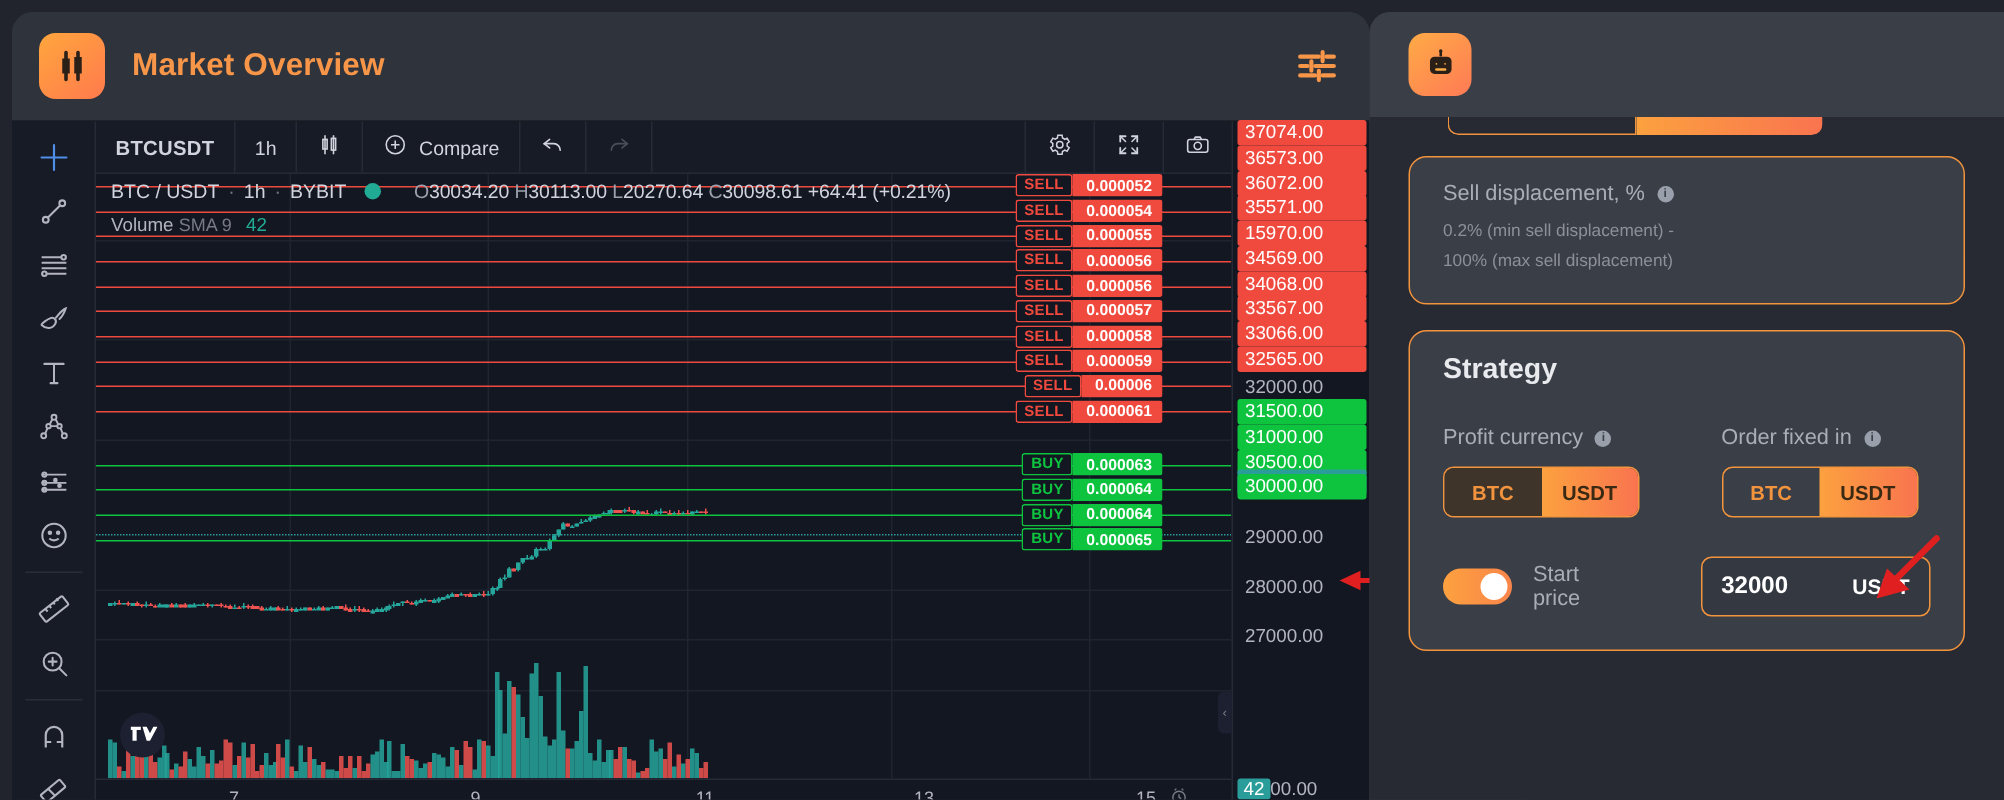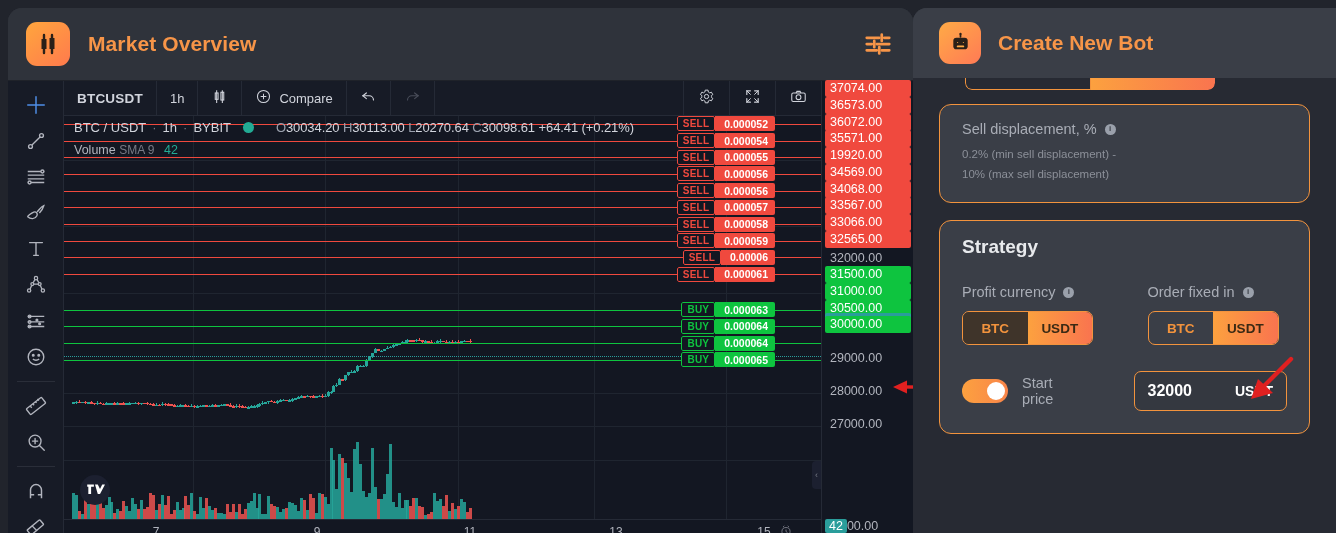--- a/index.html
+++ b/index.html
@@ -1023,21 +1023,21 @@
             <span class="tick" style="left: 552px;">13</span>
             <span class="tick" style="left: 700px;">15</span>
           </div>
       </div>
 
       <div class="price-scale" id="price-scale">
           <div class="pscale-item tag-sell" style="top: -0.633333px;">37074.00</div>
           <div class="pscale-item tag-sell" style="top: 16.0667px;">36573.00</div>
           <div class="pscale-item tag-sell" style="top: 32.7667px;">36072.00</div>
           <div class="pscale-item tag-sell" style="top: 49.4667px;">35571.00</div>
-          <div class="pscale-item tag-sell" style="top: 66.1667px;">19920.00</div>
+          <div class="pscale-item tag-sell" style="top: 66.1667px;">15970.00</div>
           <div class="pscale-item tag-sell" style="top: 82.8667px;">34569.00</div>
           <div class="pscale-item tag-sell" style="top: 99.5667px;">34068.00</div>
           <div class="pscale-item tag-sell" style="top: 116.267px;">33567.00</div>
           <div class="pscale-item tag-sell" style="top: 132.967px;">33066.00</div>
           <div class="pscale-item tag-sell" style="top: 149.667px;">32565.00</div>
           <div class="pscale-item plain" style="top: 168.5px;">32000.00</div>
           <div class="pscale-item tag-buy" style="top: 185.167px;">31500.00</div>
           <div class="pscale-item tag-buy" style="top: 201.833px;">31000.00</div>
           <div class="pscale-item tag-buy" style="top: 218.5px;">30500.00</div>
           <div class="pscale-item tag-cur" style="top: 231.88px;">30098.61</div>
@@ -1060,37 +1060,36 @@
       <div class="bot-logo">
         <svg viewBox="0 0 24 24" fill="none" stroke="#2b2018" stroke-width="1.8" stroke-linecap="round">
           <path d="M12 2.5v2.5"></path>
             <circle cx="12" cy="2" r="1.2" fill="#2b2018" stroke="none"></circle>
           <rect x="4.5" y="6" width="15" height="12" rx="3.2" fill="#2b2018" stroke="none"></rect>
           <circle cx="9" cy="11" r="1.5" fill="#ffab46"></circle>
             <circle cx="15" cy="11" r="1.5" fill="#ffab46"></circle>
           <path d="M9 15h6" stroke="#ffab46" stroke-width="1.8"></path>
         </svg>
       </div>
-      <div class="bot-title">Create New Bot</div>
     </div>
 
     <div class="bot-body">
 
       <div class="seg-clipped">
         <div class="half-l"></div>
         <div class="half-r"></div>
       </div>
 
       <div class="card" style="margin-top:14px; padding-top:16px;">
         <div class="field-label">
           <span>Sell displacement, %</span>
           <span class="info-dot">i</span>
         </div>
         <div class="hint">0.2% (min sell displacement) -</div>
-        <div class="hint">10% (max sell displacement)</div>
+        <div class="hint">100% (max sell displacement)</div>
       </div>
 
       <div class="card" style="margin-top:17px;">
         <div class="card-title">Strategy</div>
 
         <div class="two-col">
           <div class="col">
             <div class="field-label">
               <span>Profit currency</span>
               <span class="info-dot">i</span>

